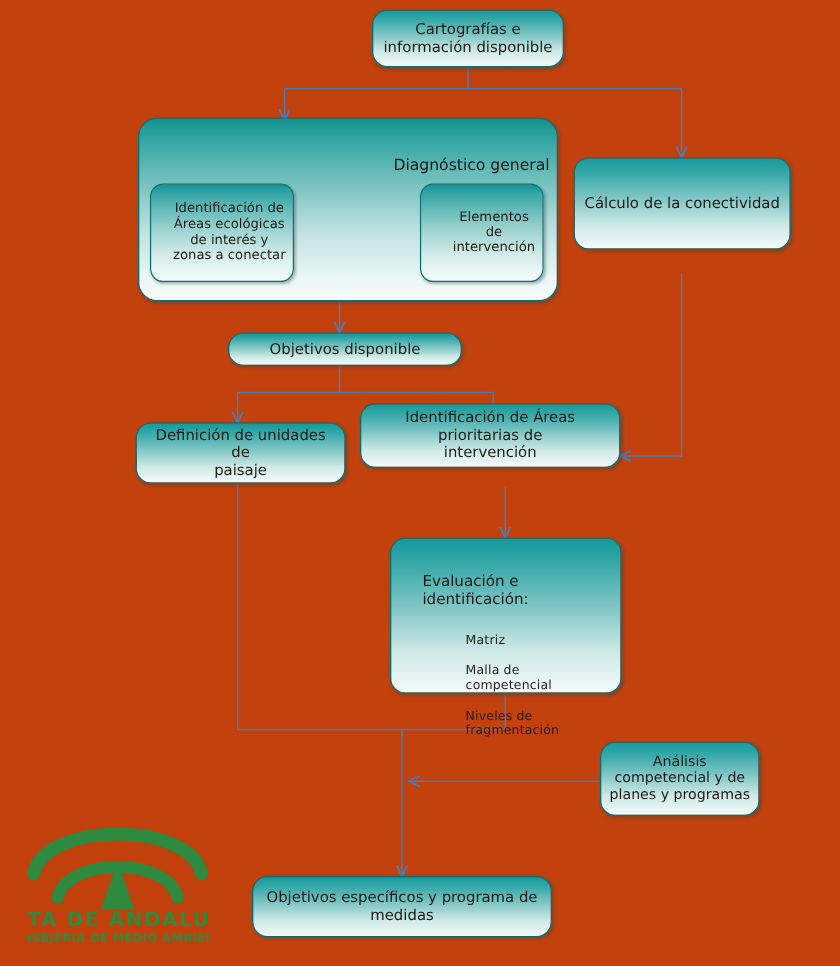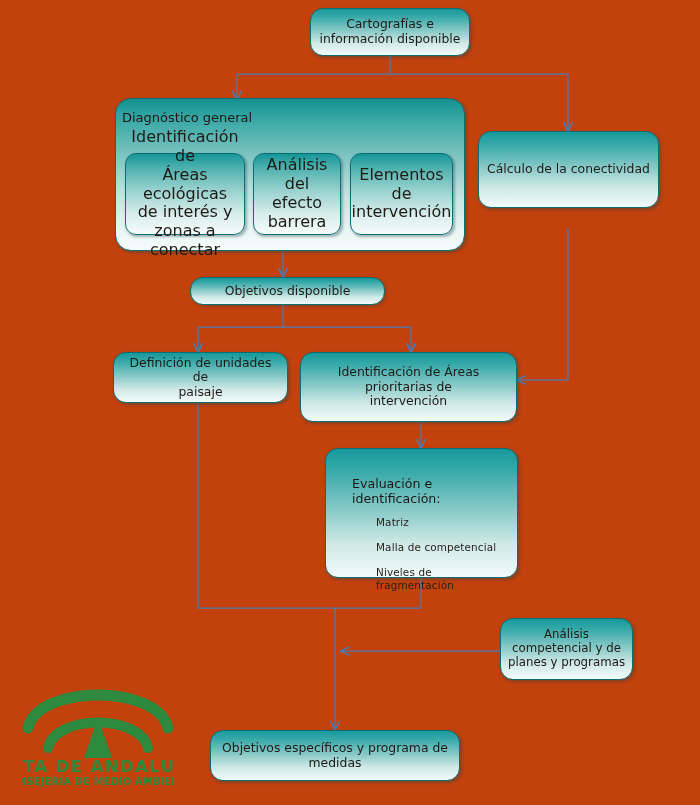--- a/index.html
+++ b/index.html
@@ -50,48 +50,50 @@
   .node.container {
     align-items: flex-start;
     justify-content: center;
     border-radius: 16px;
     background: linear-gradient(to bottom, #12918f 0%, #34a6a4 12%, #73c0bd 34%, #bfe2df 62%, #eaf7f5 88%, #f6fcfb 100%);
     z-index: 2;
   }
   .container-title {
     display: block;
     width: 100%;
-    text-align: left;
+    text-align: right;
     font-size: 13px;
     padding-top: 8px;
     color: #1d1714;
+    margin-top: 21px;
   }
   .node.sub {
     border-radius: 11px;
-    font-size: 16px;
+    font-size: 11px;
     z-index: 4;
     background: linear-gradient(to bottom, #15969a 0%, #43adab 14%, #96d0cd 44%, #d8eeeb 76%, #f6fcfb 100%);
+    justify-content: flex-end;
   }
 
   
   .node.eval {
     flex-direction: column;
     align-items: flex-start;
     justify-content: flex-start;
     padding: 12px;
   }
   .eval-title {
     font-size: 12.6px;
     padding: 16px 0 0 14px;
     text-align: left;
     color: #1d1714;
   }
   .eval-list {
     list-style: none;
-    margin: 0;
+    margin: 12px;
     padding: 9px 0 0 38px;
     text-align: left;
   }
   .eval-list li {
     font-size: 10.4px;
     padding-bottom: 13px;
     color: #241e19;
     letter-spacing: .15px;
   }
 
@@ -169,46 +171,41 @@
     <span class="container-title">Diagnóstico general</span>
   </div>
 
   <div class="node sub" style="left:125px; top:153px; width:120px; height:82px;">
     <span style="white-space:pre-line;">Identificación de
 Áreas ecológicas
 de interés y
 zonas a conectar</span>
   </div>
 
-  <div class="node sub" style="left:253px; top:153px; width:88px; height:82px;">
-    <span style="white-space:pre-line;">Análisis del
-efecto
-barrera</span>
-  </div>
 
   <div class="node sub" style="left:350px; top:153px; width:103px; height:82px;">
     <span style="white-space:pre-line;">Elementos
 de
 intervención</span>
   </div>
 
   <div class="node" style="left:478px; top:131px; width:181px; height:77px;">
     <span style="white-space:pre-line;">Cálculo de la conectividad</span>
   </div>
 
   <div class="node" style="left:190px; top:277px; width:195px; height:28px;">
     <span>Objetivos disponible</span>
   </div>
 
   <div class="node" style="left:113px; top:352px; width:175px; height:51px;">
     <span style="white-space:pre-line;">Definición de unidades de
 paisaje</span>
   </div>
 
-  <div class="node" style="left:300px; top:352px; width:217px; height:70px;">
+  <div class="node" style="left:300px; top:336px; width:217px; height:54px;">
     <span style="white-space:pre-line;">Identificación de Áreas prioritarias de
 intervención</span>
   </div>
 
   <div class="node eval" style="left:325px; top:448px; width:193px; height:130px;">
     <span class="eval-title">Evaluación e identificación:</span>
     <ul class="eval-list">
       <li>Matriz</li>
       <li>Malla de competencial</li>
       <li>Niveles  de fragmentación</li>

